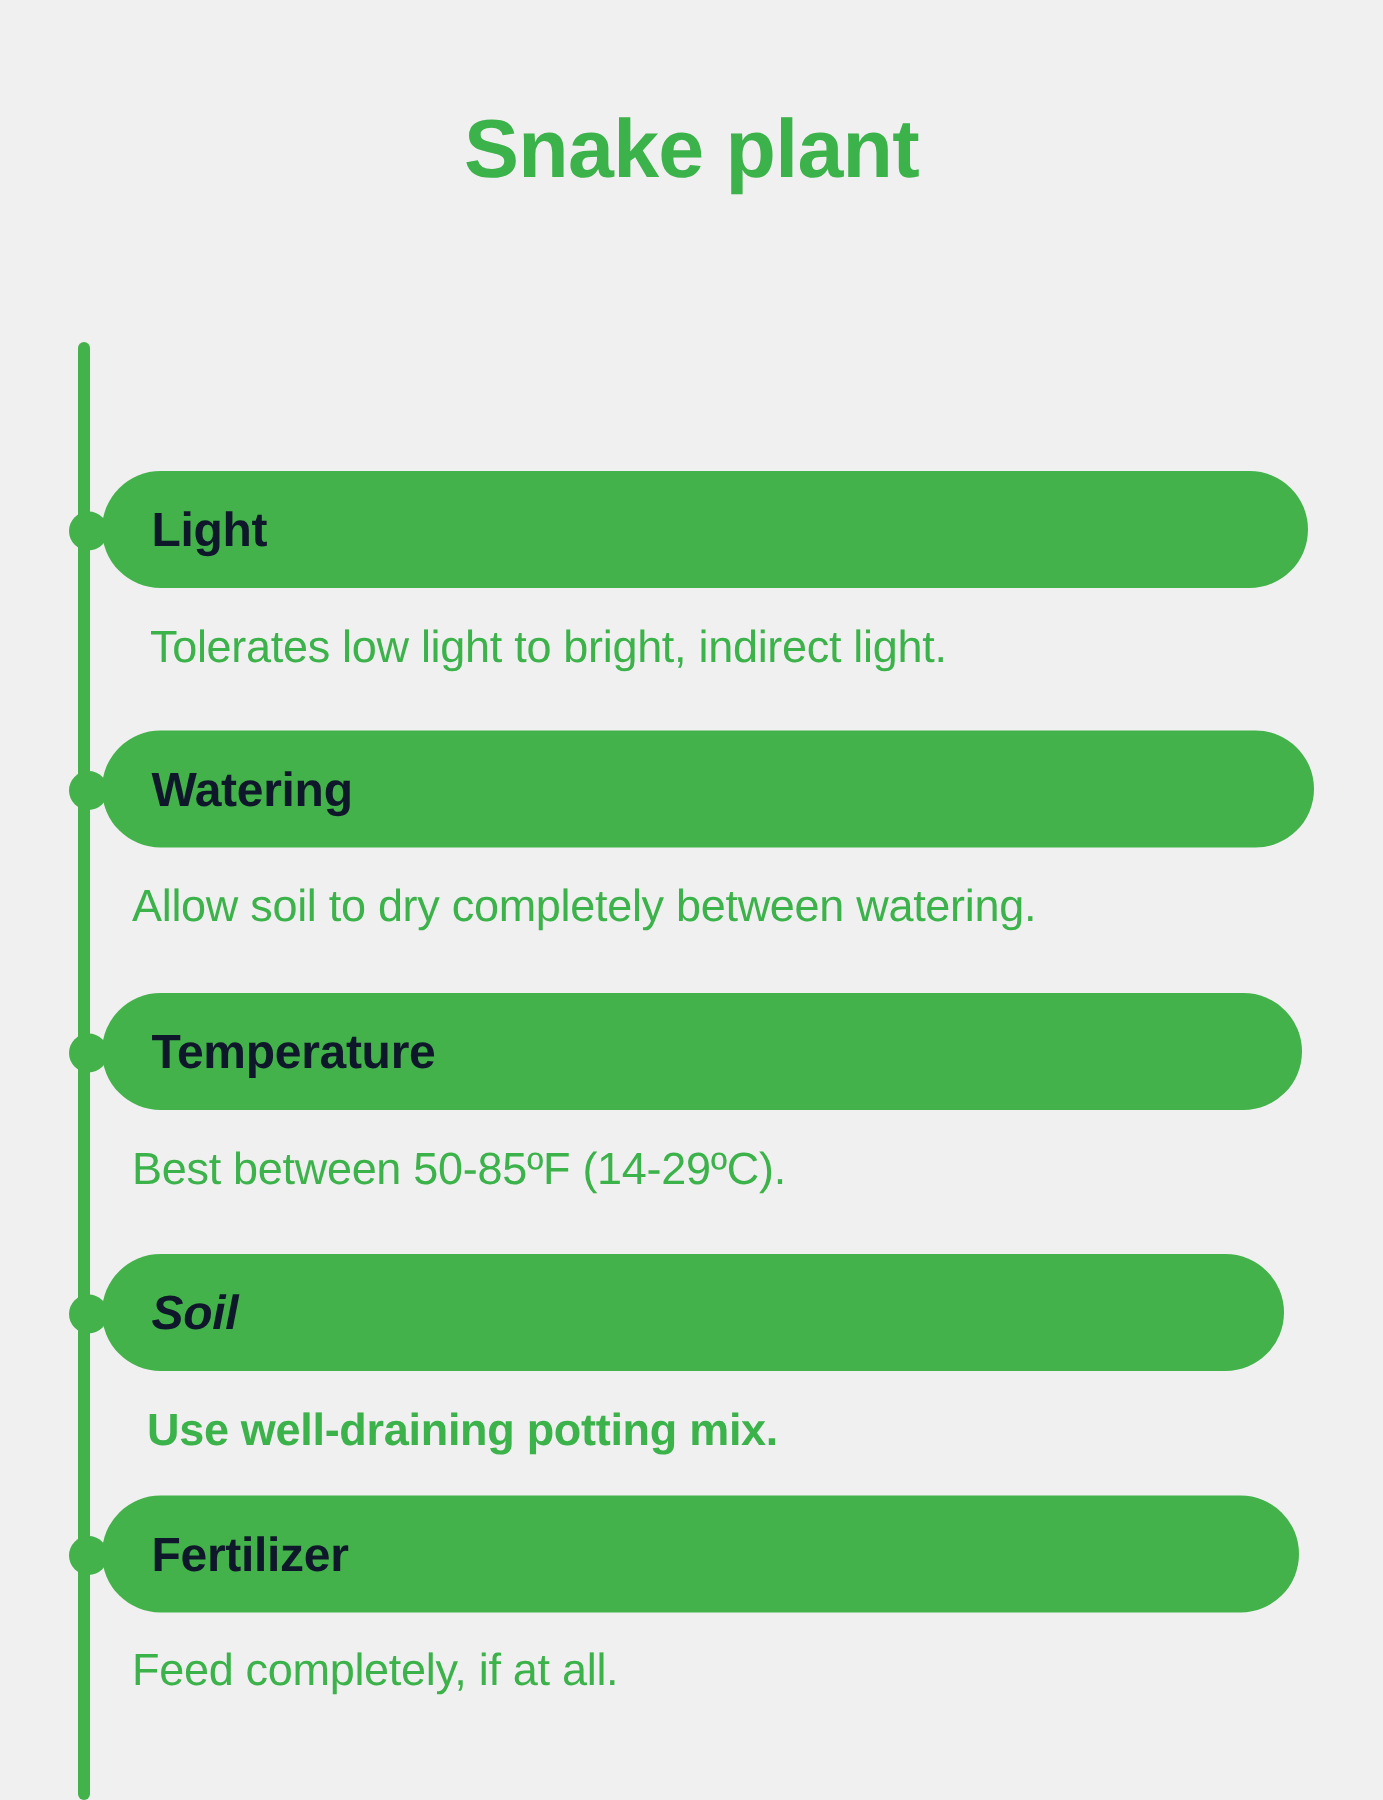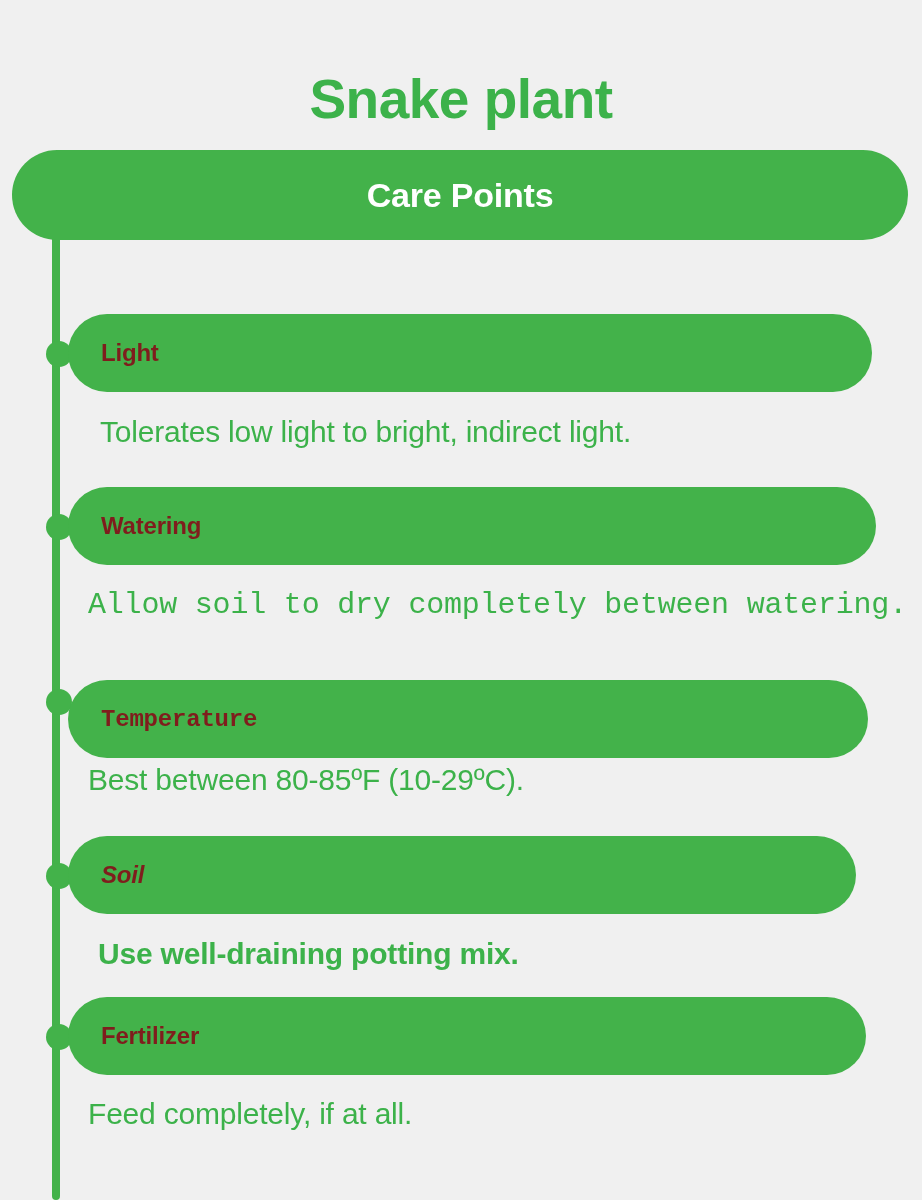--- a/index.html
+++ b/index.html
@@ -78,22 +78,22 @@
 
   .pill {
     position: absolute;
     height: 78px;
     background: #43b24a;
     border-radius: 39px;
     display: flex;
     align-items: center;
   }
   .pill-label {
-    color: #7f1d1d;
-    font-size: 24px;
+    color: #0f172a;
+    font-size: 32px;
     font-weight: 700;
     letter-spacing: -0.2px;
     white-space: nowrap;
   }
 
   
   .connector {
     position: absolute;
     width: 26px;
     height: 26px;
@@ -113,23 +113,23 @@
 
   
   .row-0 .pill      { left: 68px;  width: 804px; top: 314px; }
   .row-0 .connector { top: 341px; }
   .row-0 .pill-label{ margin-left: 33px; }
   .row-0 .desc      { left: 100px; top: 415px; }
 
   .row-1 .pill      { left: 68px;  width: 808px; top: 487px; }
   .row-1 .connector { top: 514px; }
   .row-1 .pill-label{ margin-left: 33px; text-align: center; }
-  .row-1 .desc      { left: 88px;  top: 588px; font-family: Liberation Mono, monospace; }
+  .row-1 .desc      { left: 88px;  top: 588px; }
 
-  .row-2 .pill      { left: 68px;  width: 800px; top: 680px; font-family: Liberation Mono, monospace; }
+  .row-2 .pill      { left: 68px;  width: 800px; top: 662px; }
   .row-2 .connector { top: 689px; }
   .row-2 .pill-label{ margin-left: 33px; }
   .row-2 .desc      { left: 88px;  top: 763px; }
 
   .row-3 .pill      { left: 68px;  width: 788px; top: 836px; font-style: italic; }
   .row-3 .connector { top: 863px; }
   .row-3 .pill-label{ margin-left: 33px; }
   .row-3 .desc      { left: 98px;  top: 937px; font-weight: bold; }
 
   .row-4 .pill      { left: 68px;  width: 798px; top: 997px; }
@@ -139,23 +139,20 @@
 </style>
 </head>
 <body>
 
 <div id="infographic">
 
   <h1 class="page-title">Snake plant</h1>
 
   <div class="spine"></div>
 
-  <div class="header-banner">
-    <span class="header-banner-label">Care Points</span>
-  </div>
 
   <div class="care-row row-0">
     <div class="connector"></div>
     <div class="pill">
       <span class="pill-label">Light</span>
     </div>
     <div class="desc">Tolerates low light to bright, indirect light.</div>
   </div>
 
   <div class="care-row row-1">
@@ -164,21 +161,21 @@
       <span class="pill-label">Watering</span>
     </div>
     <div class="desc">Allow soil to dry completely between watering.</div>
   </div>
 
   <div class="care-row row-2">
     <div class="connector"></div>
     <div class="pill">
       <span class="pill-label">Temperature</span>
     </div>
-    <div class="desc">Best between 80-85ºF (10-29ºC).</div>
+    <div class="desc">Best between 50-85ºF (14-29ºC).</div>
   </div>
 
   <div class="care-row row-3">
     <div class="connector"></div>
     <div class="pill">
       <span class="pill-label">Soil</span>
     </div>
     <div class="desc">Use well-draining potting mix.</div>
   </div>
 

